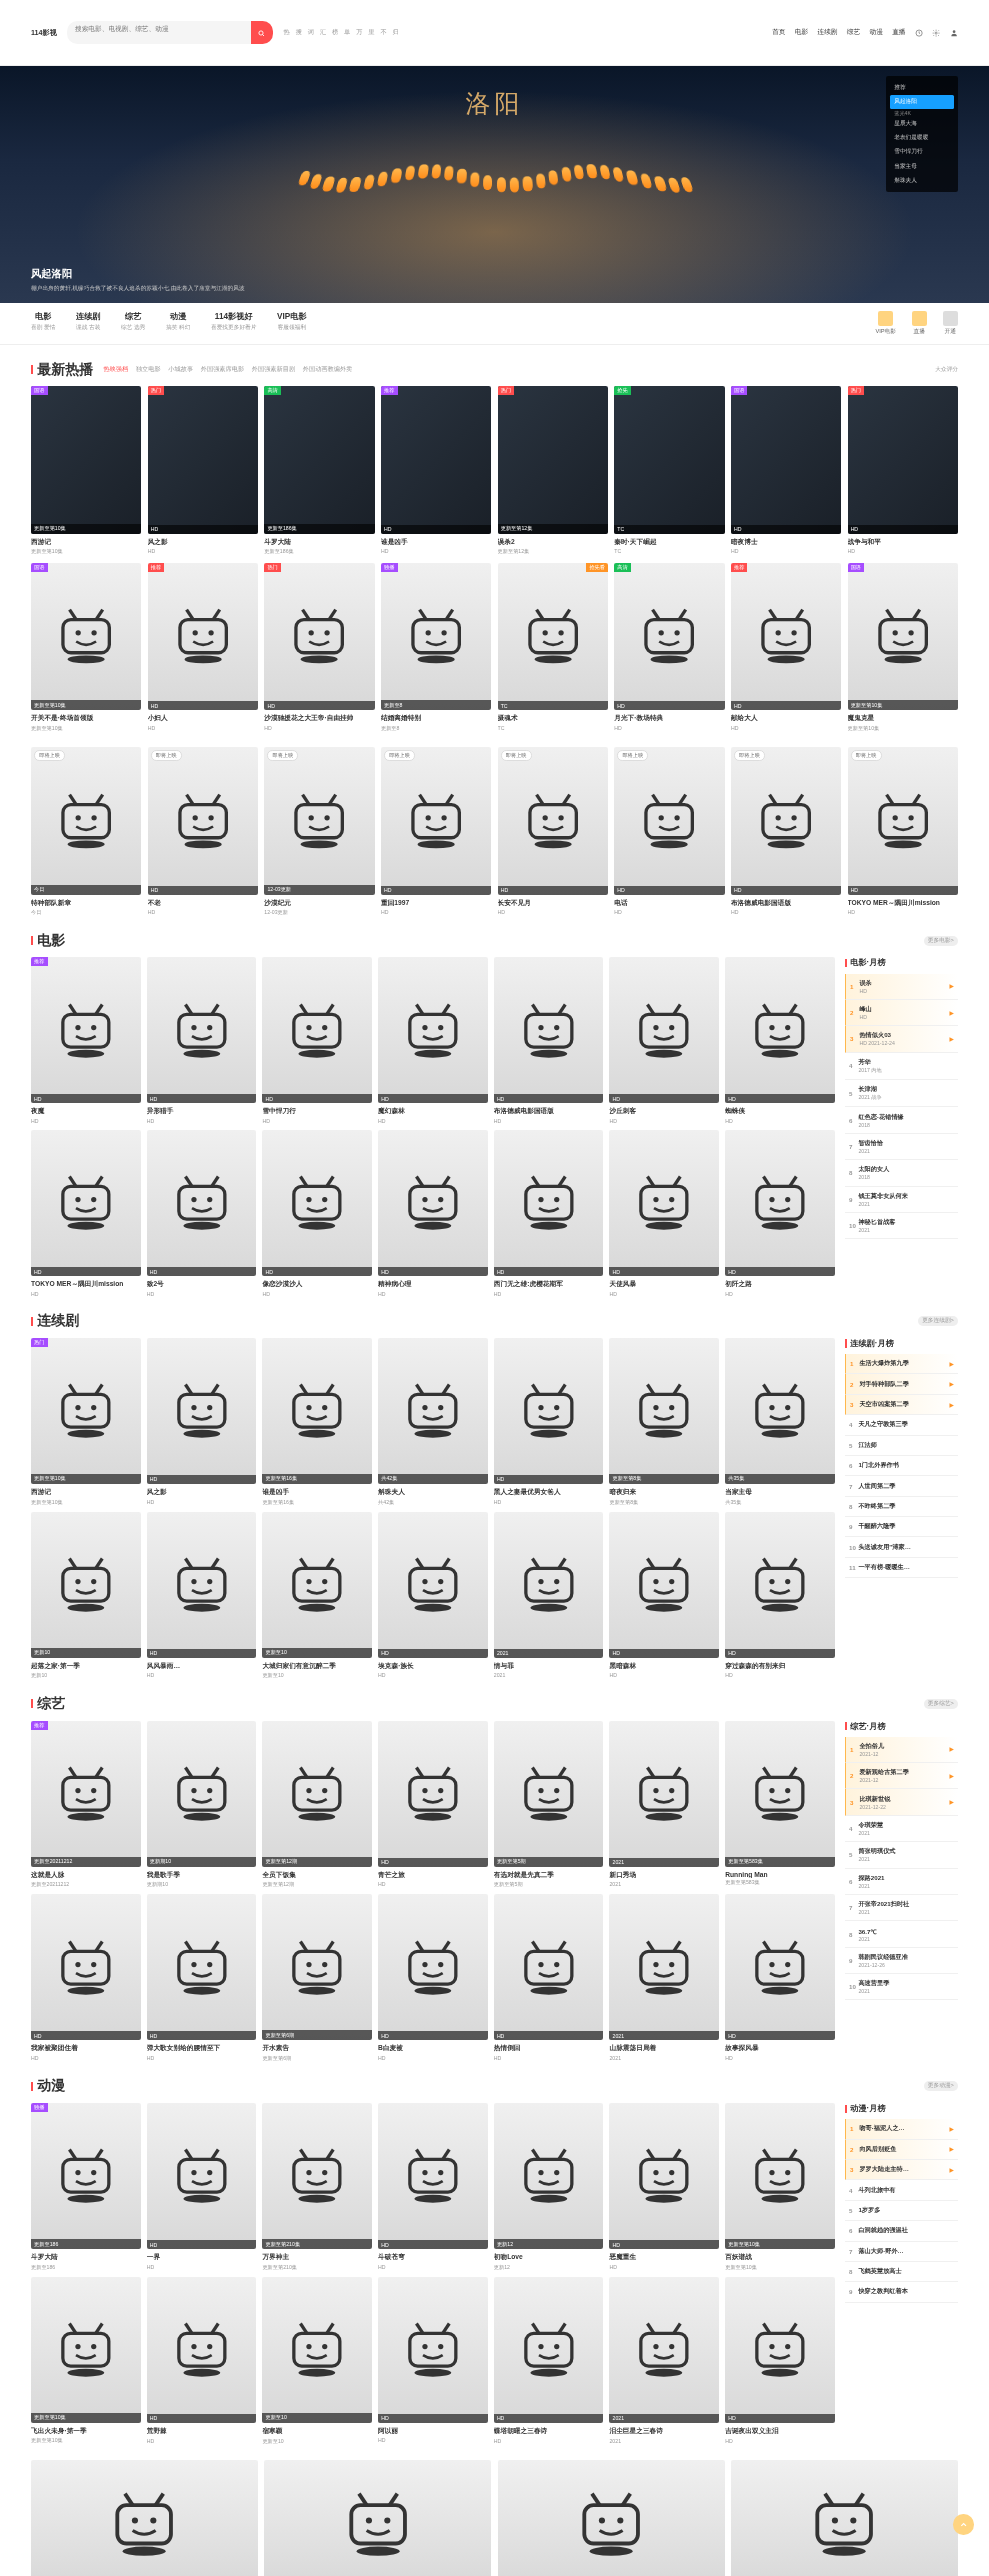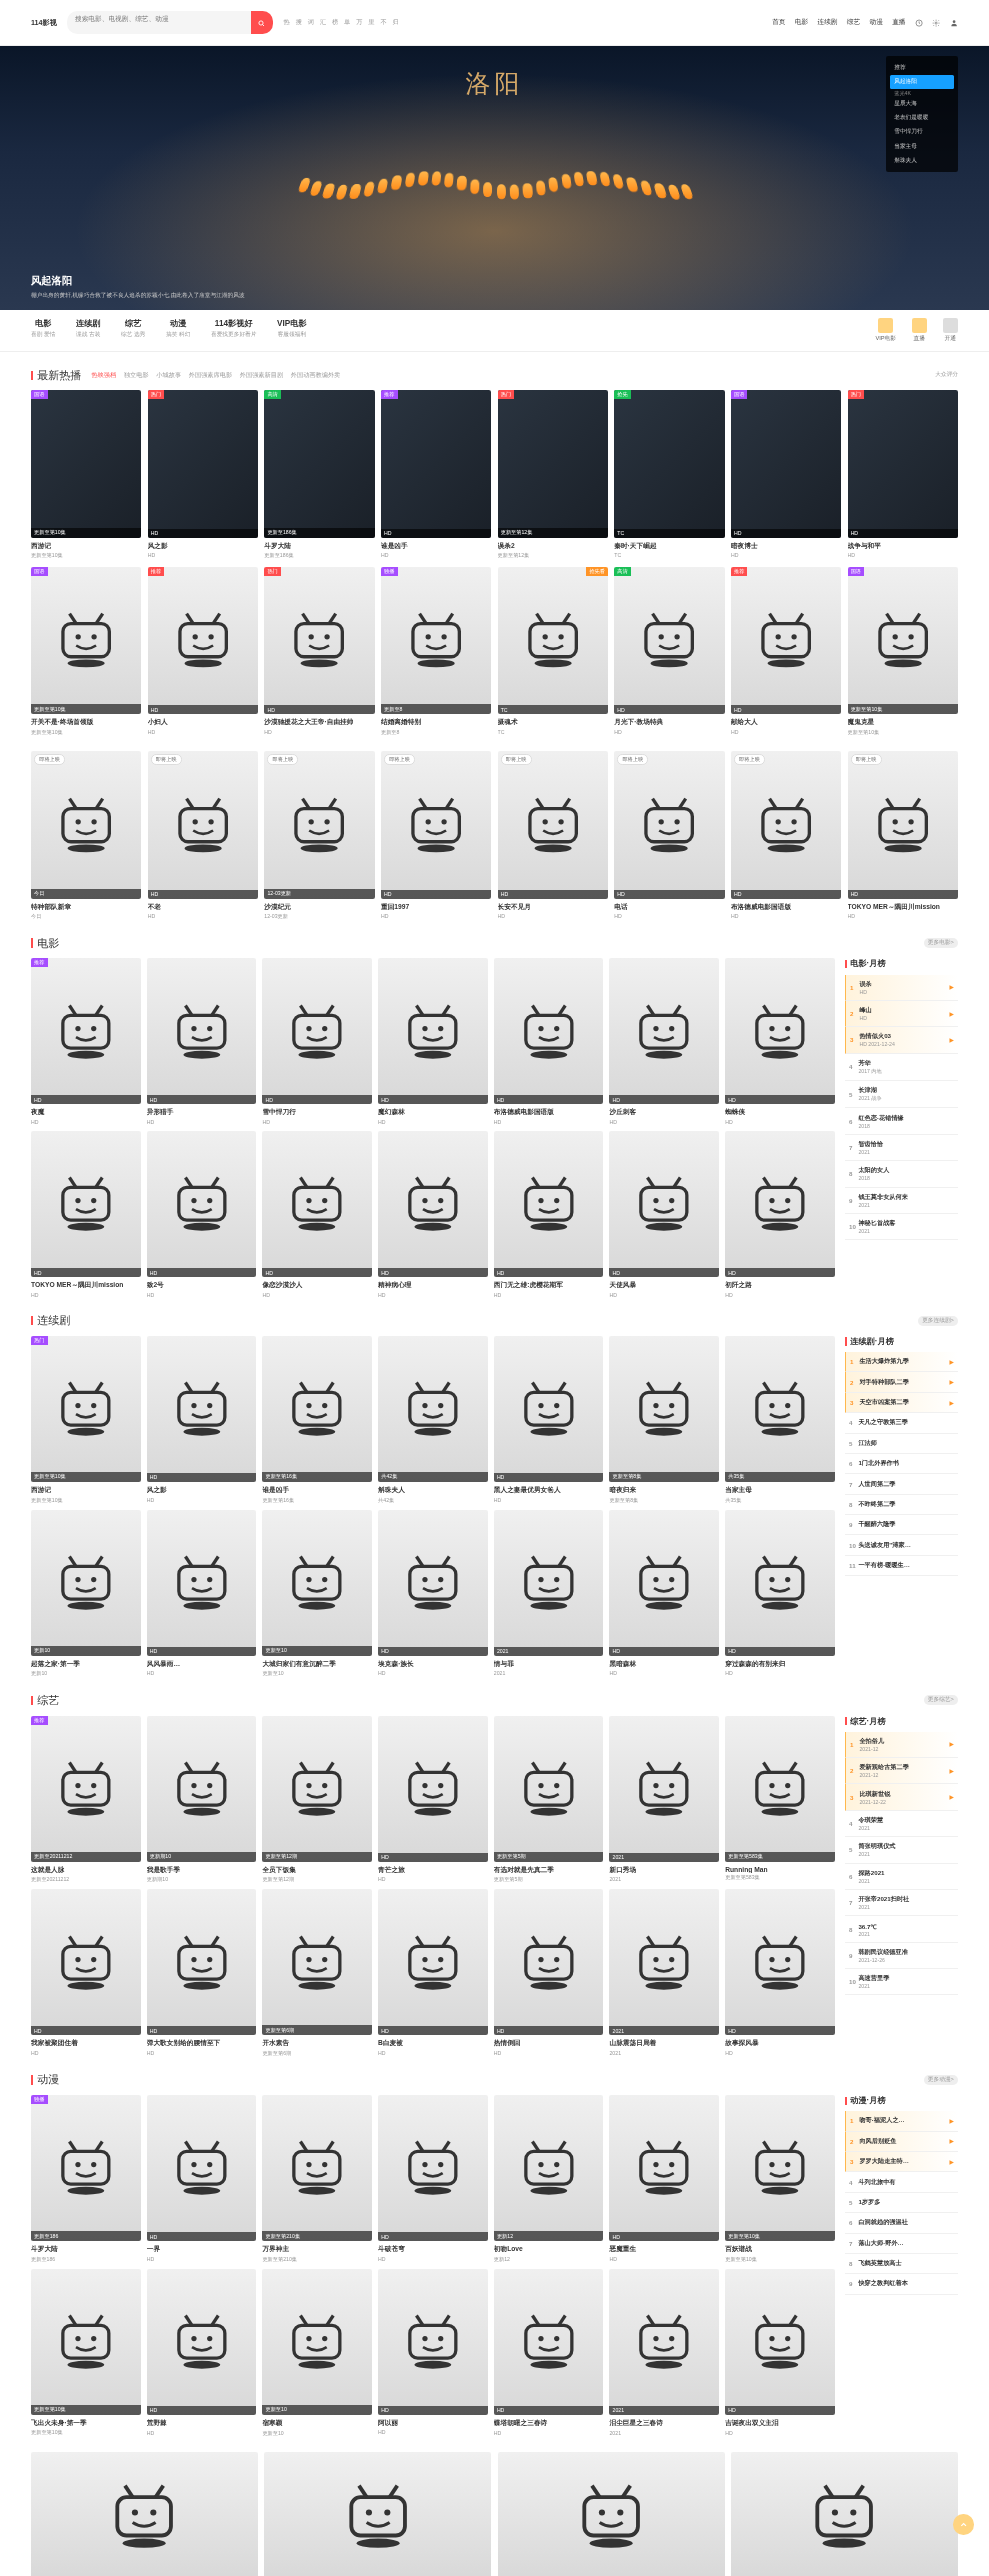--- a/index.html
+++ b/index.html
@@ -1,26 +1,26 @@
 <!DOCTYPE html>
 <html style="font-size:8.2px"><head>
 <meta charset="utf-8">
 <style>
 *{margin:0;padding:0;box-sizing:border-box}
 body{font-family:"Microsoft YaHei",sans-serif;background:#fff;color:#333;font-size:6.2px}
-.header{background:#fff;border-bottom:0.5px solid #eee;display:flex;align-items:center;padding:11px 31px;position:relative;z-index:10}
+.header{background:#fff;border-bottom:0.5px solid #eee;display:flex;align-items:center;padding:21px 31px;position:relative;z-index:10}
 .logo{font-size:7.2px;font-weight:bold;color:#333;margin-right:10.3px}
 .search-box{display:flex;align-items:flex-start;background:#f5f5f5;border-radius:10.3px;padding:0;overflow:hidden;width:206px}
 .search-input{flex:1;border:none;background:transparent;padding:4.1px 7.7px;outline:none;font-size:6.7px}
 .search-btn{background:#ff4d4d;color:#fff;border:none;padding:4.1px 7.7px;cursor:pointer}
 .hot-words{margin-left:10.3px;color:#999;font-size:6.2px;letter-spacing:2.1px}
 .header-right{margin-left:auto;display:flex;align-items:center;gap:9.3px;color:#333;font-size:6.7px}
 .header-right span{cursor:pointer}
 .iconbtn{width:8.2px;height:8.2px;cursor:pointer}
-.hero{position:relative;height:264px;background:linear-gradient(180deg,#0a1628 0%,#1a2840 40%,#2a3850 100%);overflow:hidden}
+.hero{position:relative;height:237px;background:linear-gradient(180deg,#0a1628 0%,#1a2840 40%,#2a3850 100%);overflow:hidden}
 .hero::before{content:"";position:absolute;inset:0;background:radial-gradient(ellipse at center 70%,rgba(255,180,80,0.4),transparent 60%)}
 .hero-title{position:absolute;top:20.6px;left:50%;transform:translateX(-50%);font-size:25px;color:#d4a868;font-family:serif;letter-spacing:4.1px}
 .lanterns{position:absolute;bottom:93px;left:0;right:0;height:41px;display:flex;justify-content:center;gap:4.1px;transform:perspective(206px) rotateX(20deg)}
 .lantern{width:9.3px;height:15.5px;background:linear-gradient(#ffb84d,#ff8c1a);border-radius:40%}
 .hero-info{position:absolute;bottom:10.3px;left:31px;color:#fff}
 .hero-info h2{font-size:10.3px;margin-bottom:4.1px}
 .hero-info p{font-size:5.7px;color:#ccc}
 .hero-side{position:absolute;right:31px;top:10.3px;width:72px;background:rgba(0,0,0,0.7);border-radius:2.1px;padding:4.1px}
 .hero-side-item{color:#ccc;font-size:5.7px;padding:3.1px 4.1px;cursor:pointer;border-radius:1.5px}
 .hero-side-item.active{background:#16a0ff;color:#fff}
@@ -30,21 +30,21 @@
 .catnav-item h3{font-size:8.2px;font-weight:bold;margin-bottom:2.6px}
 .catnav-item p{font-size:5.7px;color:#999}
 .catnav-icons{margin-left:auto;display:flex;gap:15.5px;align-items:center;font-size:5.7px;color:#666}
 .catnav-icon{text-align:center}
 .catnav-icon .box{width:15.5px;height:15.5px;background:#ffd480;border-radius:2.1px;margin:0 auto 2.1px}
 .catnav-icon .box.gray{background:#ddd}
 .container{padding:0 31px}
 .section{margin-top:15.5px}
 .section-head{display:flex;align-items:center;margin-bottom:7.7px}
 .section-head .bar{width:2.1px;height:9.3px;background:#ff4d4d;margin-right:4.1px}
-.section-head h2{font-size:11px;font-weight:normal}
+.section-head h2{font-size:14px;font-weight:bold}
 .section-head .tabs{margin-left:10.3px;display:flex;gap:7.7px;font-size:6.2px;color:#999}
 .section-head .tabs span{cursor:pointer}
 .section-head .tabs span.on{color:#ff4d4d}
 .section-head .more{margin-left:auto;font-size:5.7px;color:#999;cursor:pointer}
 .more-btn{background:#eee;padding:1px 4.1px;border-radius:5.2px}
 .grid{display:grid;grid-template-columns:repeat(8,1fr);gap:6.2px}
 .grid4{grid-template-columns:repeat(4,1fr)}
 .grid-with-side{display:flex;gap:10.3px}
 .grid-with-side .grid{flex:1;grid-template-columns:repeat(7,1fr)}
 .card{cursor:pointer}

